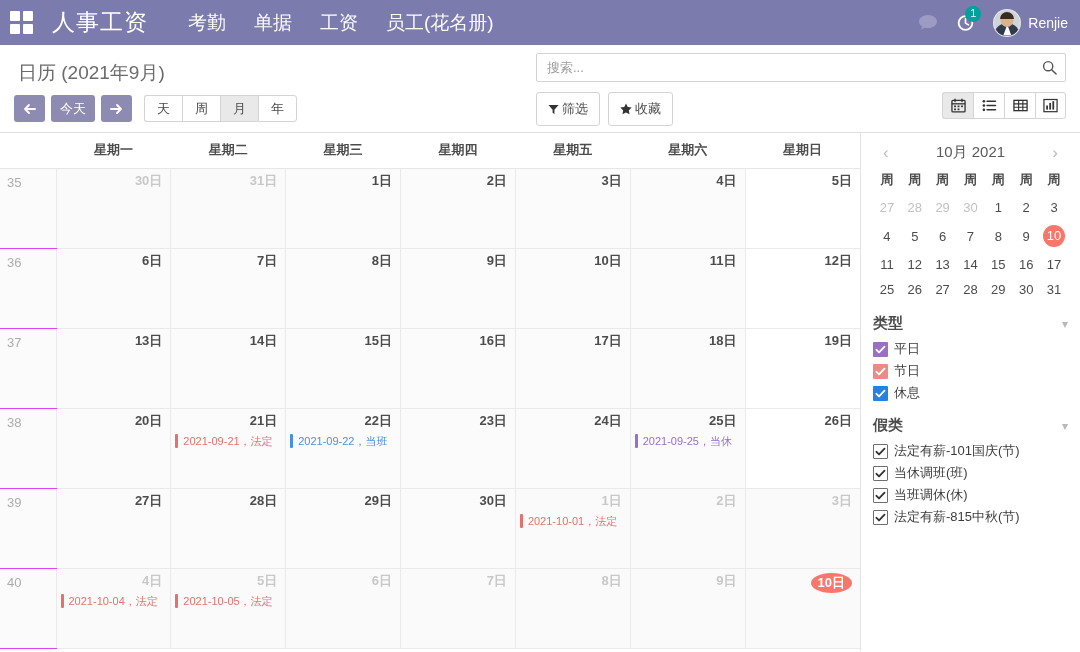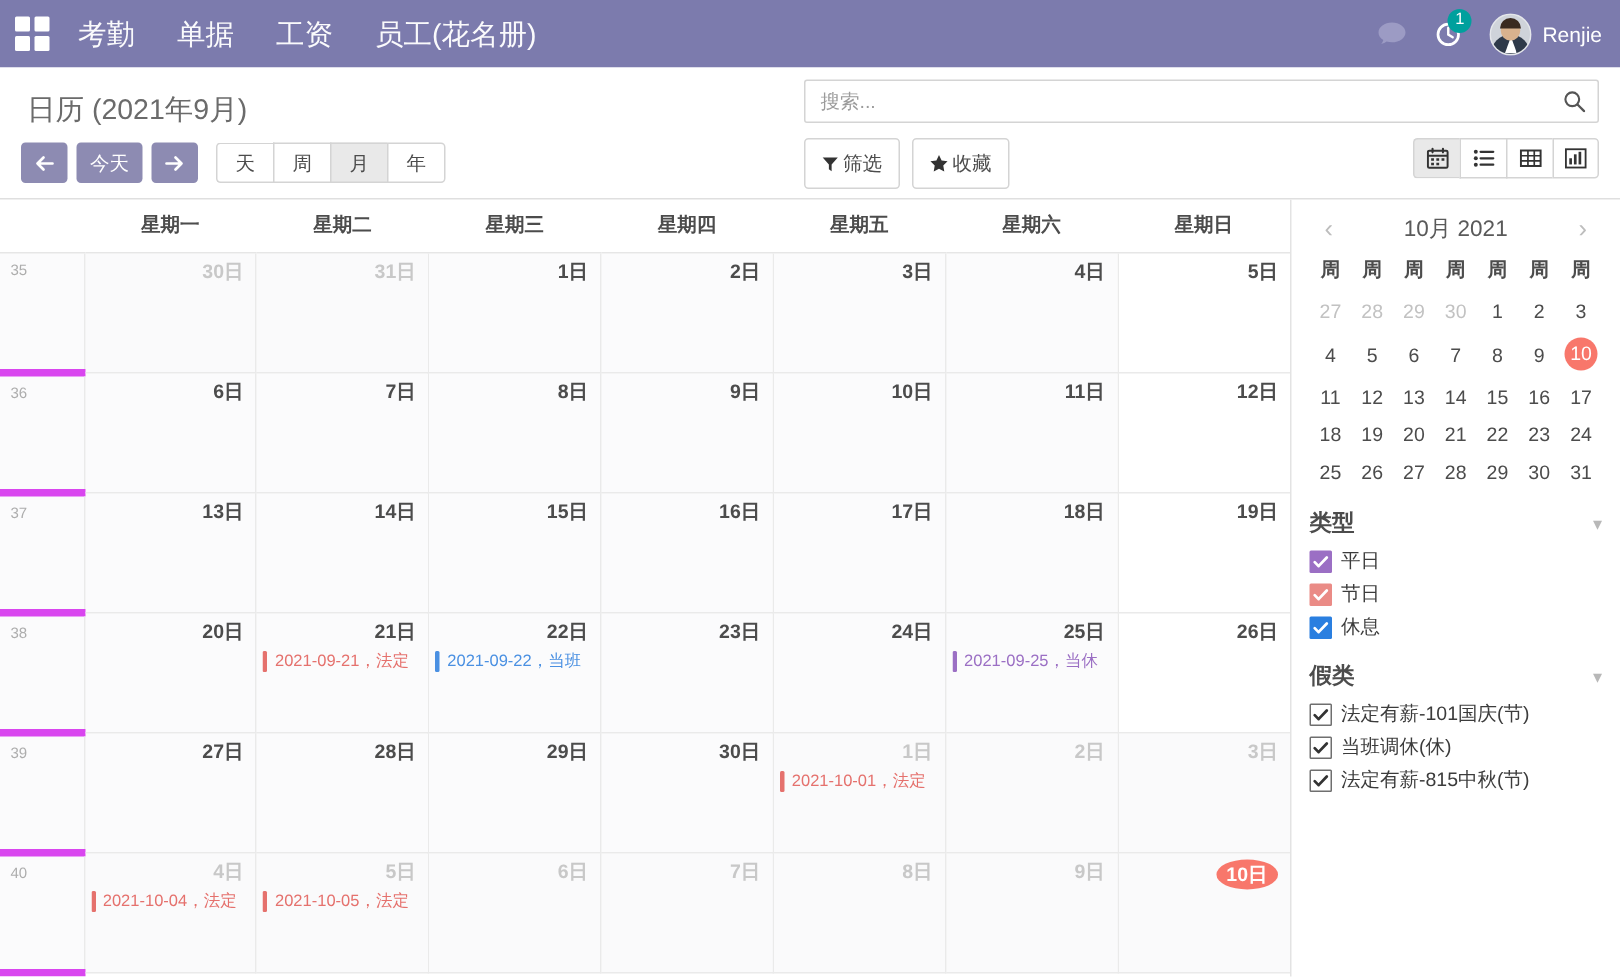--- a/index.html
+++ b/index.html
@@ -203,25 +203,25 @@
     border-left: none;
     height: 80px;
     vertical-align: top;
     padding: 4px 5px 0 4px;
     background: #fbfbfc;
     position: relative;
   }
   td.daycell.sunday { background: #ffffff; border-right: none; }
   td.daycell.other { background: #fafafb; }
   td.wkcell {
-    border-bottom: 5px solid #d946ef;
+    border-bottom: 1px solid #d946ef;
     border-right: 1px solid #eaeaea;
     vertical-align: top;
     padding: 6px 0 0 7px;
-    font-size: 10px;
+    font-size: 13px;
     color: #adadad;
     background: #fbfbfc;
     width: 56px;
     margin-top: 27px;
   }
   .daynum {
     text-align: right;
     font-size: 13px;
     font-weight: bold;
     color: #4c4c4c;
@@ -303,20 +303,21 @@
 </head>
 <body>
 
 <div class="navbar">
   <div class="apps-icon">
     <i></i>
       <i></i>
       <i></i>
       <i></i>
   </div>
+  <div class="brand">人事工资</div>
   <div class="nav-menu">
     <div class="nav-item">考勤</div>
     <div class="nav-item">单据</div>
     <div class="nav-item">工资</div>
     <div class="nav-item">员工(花名册)</div>
   </div>
   <div class="nav-right">
     <div class="msg-icon">
       <svg width="20" height="18" viewBox="0 0 20 18">
           <path d="M10 1C5 1 1 4 1 7.6c0 2 1.2 3.8 3.2 5-.2 1-.8 2-1.5 2.8 1.5-.3 2.8-1 3.7-1.7 1.1.3 2.3.5 3.6.5 5 0 9-3 9-6.6S15 1 10 1z" fill="#9c9bc4"></path>
@@ -657,29 +658,20 @@
           <tr>
             <td>11</td>
             <td>12</td>
             <td>13</td>
             <td>14</td>
             <td>15</td>
             <td>16</td>
             <td>17</td>
           </tr>
           <tr>
-            <td>18</td>
-            <td>19</td>
-            <td>20</td>
-            <td>21</td>
-            <td>22</td>
-            <td>23</td>
-            <td>24</td>
-          </tr>
-          <tr>
             <td>25</td>
             <td>26</td>
             <td>27</td>
             <td>28</td>
             <td>29</td>
             <td>30</td>
             <td>31</td>
           </tr>
         </tbody>
     </table>
@@ -730,20 +722,28 @@
               </svg>
             </span>
             <span class="filter-label">法定有薪-101国庆(节)</span>
           </div>
           <div class="filter-row">
             <span class="cbox plain">
               <svg width="11" height="11" viewBox="0 0 12 12">
                 <path d="M1.6 6.3l2.8 2.9L10.4 2.9" fill="none" stroke="#333" stroke-width="2" stroke-linecap="round" stroke-linejoin="round"></path>
               </svg>
             </span>
+            <span class="filter-label">当休调班(班)</span>
+          </div>
+          <div class="filter-row">
+            <span class="cbox plain">
+              <svg width="11" height="11" viewBox="0 0 12 12">
+                <path d="M1.6 6.3l2.8 2.9L10.4 2.9" fill="none" stroke="#333" stroke-width="2" stroke-linecap="round" stroke-linejoin="round"></path>
+              </svg>
+            </span>
             <span class="filter-label">当班调休(休)</span>
           </div>
           <div class="filter-row">
             <span class="cbox plain">
               <svg width="11" height="11" viewBox="0 0 12 12">
                 <path d="M1.6 6.3l2.8 2.9L10.4 2.9" fill="none" stroke="#333" stroke-width="2" stroke-linecap="round" stroke-linejoin="round"></path>
               </svg>
             </span>
             <span class="filter-label">法定有薪-815中秋(节)</span>
           </div>

